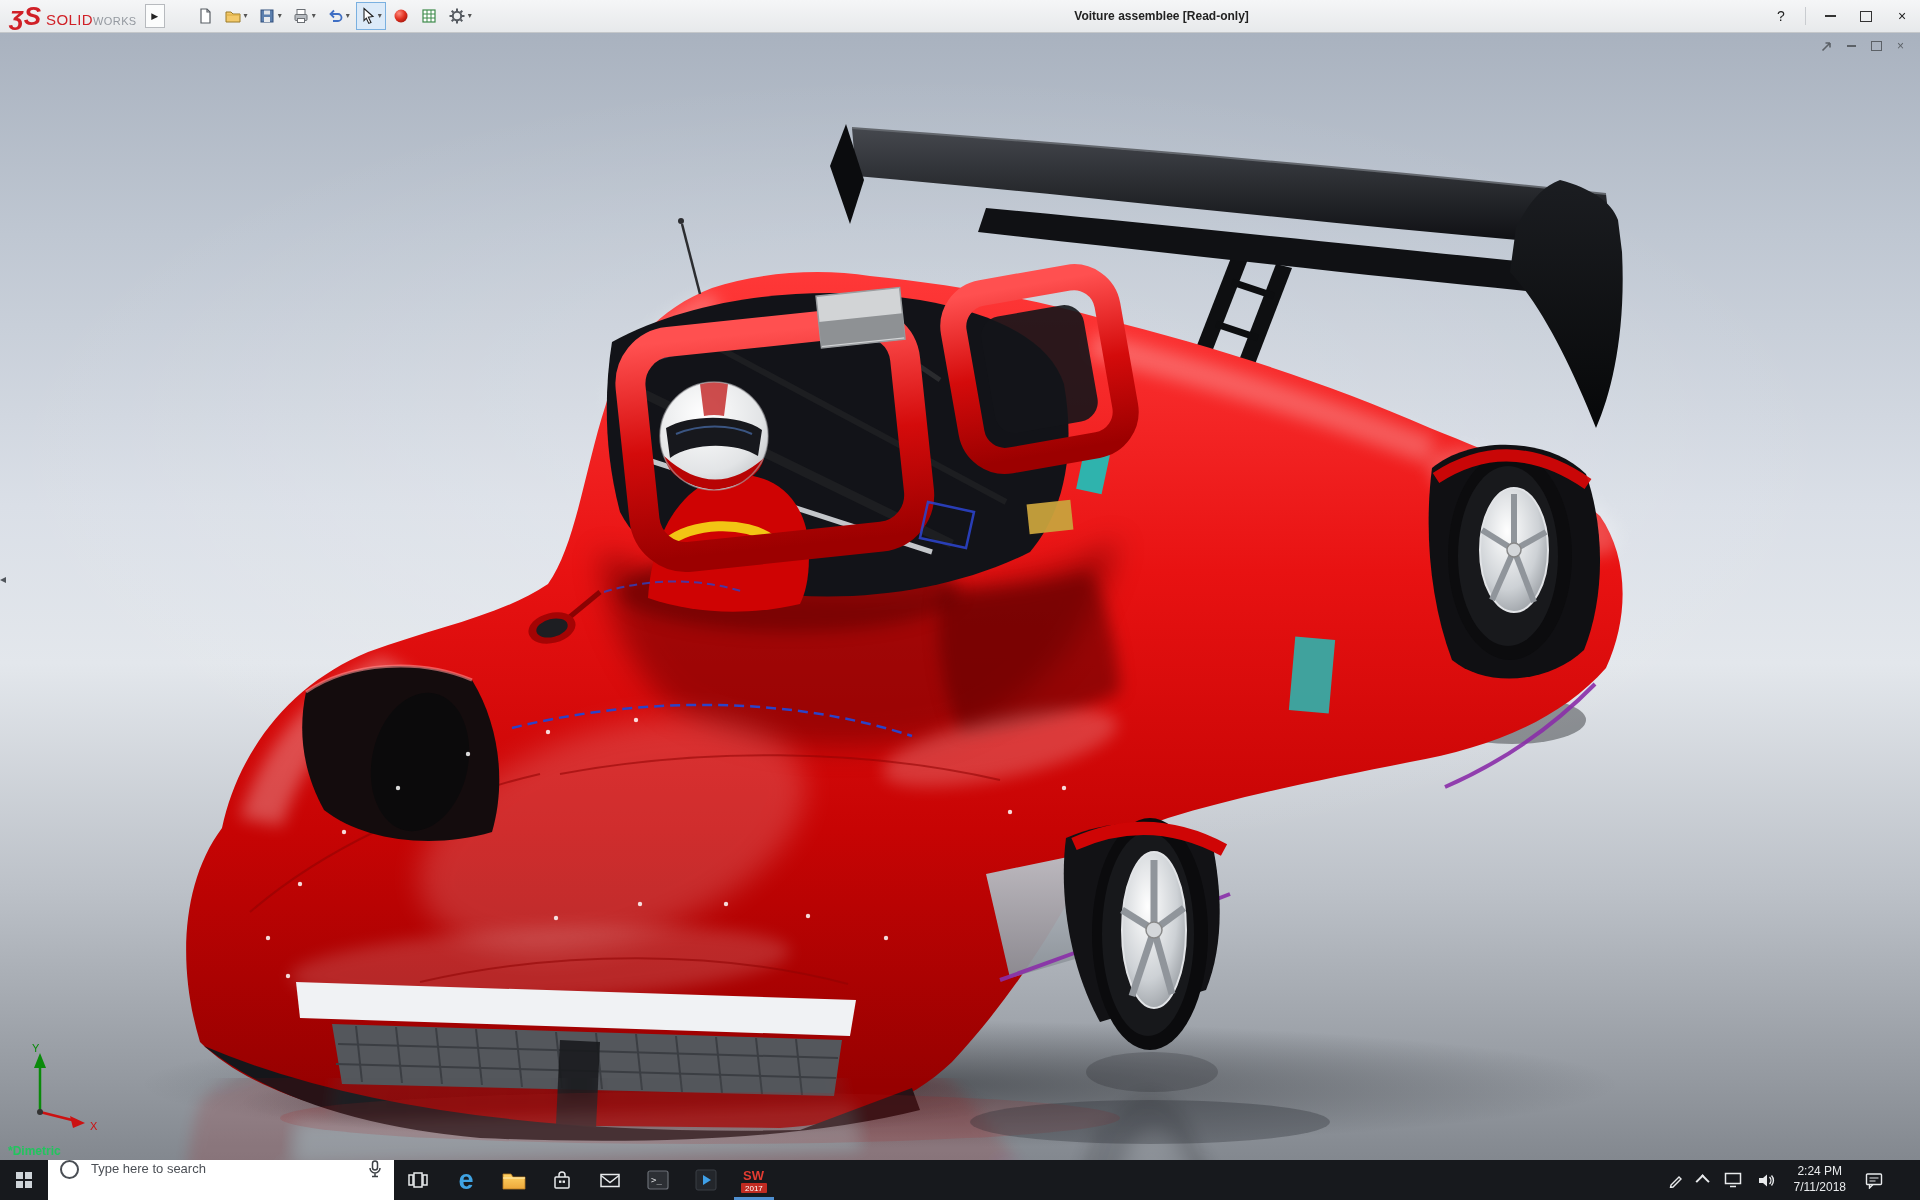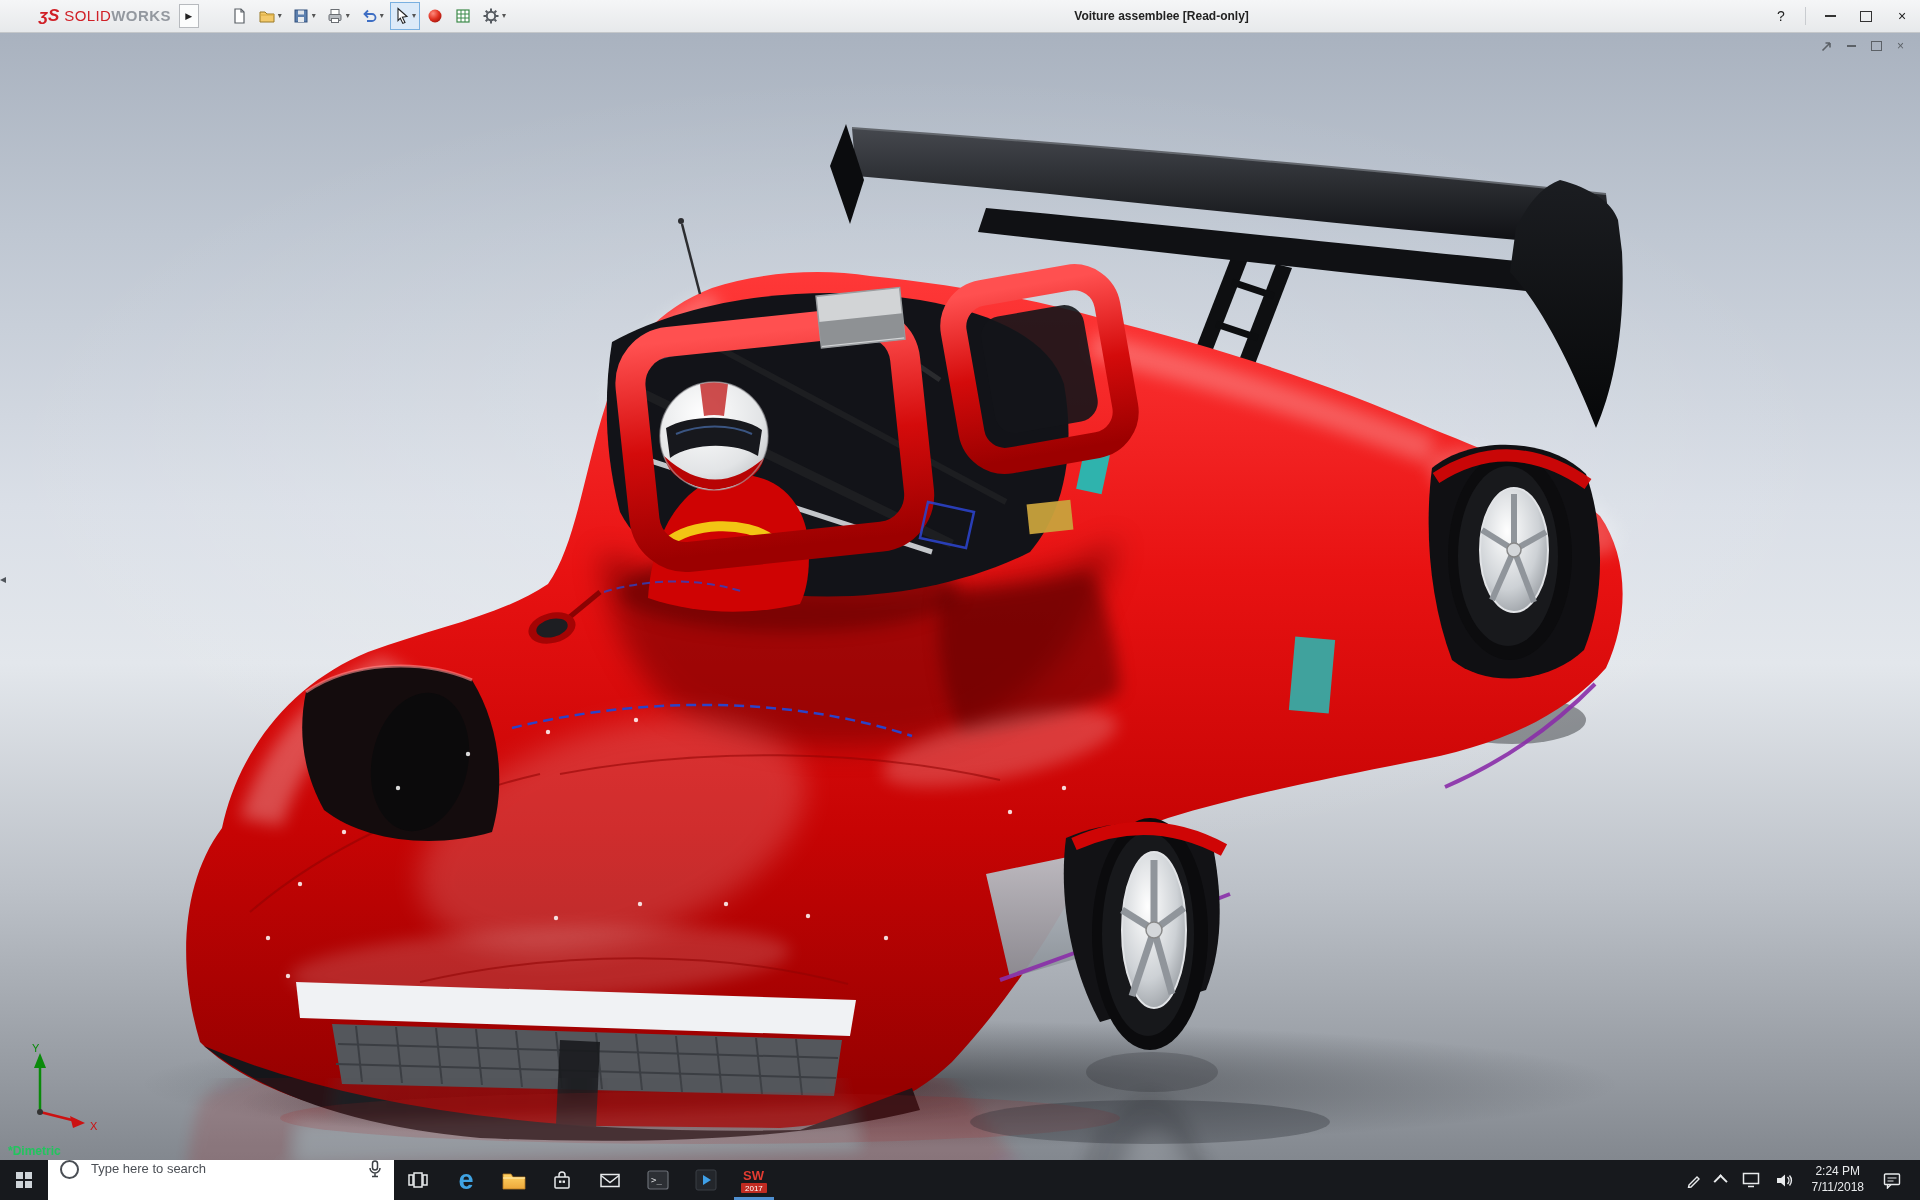--- a/index.html
+++ b/index.html
@@ -2,23 +2,23 @@
 <html><head>
 <meta charset="utf-8">
 <style>
   html,body{margin:0;padding:0;width:1920px;height:1200px;overflow:hidden;
     font-family:"Liberation Sans",sans-serif;background:#000;-webkit-font-smoothing:antialiased;}
   
   .titlebar{position:fixed;top:0;left:0;width:1920px;height:32px;z-index:30;
     background:linear-gradient(#f5f6f7,#e7e9eb);border-bottom:1px solid #c4c7ca;
     display:flex;align-items:center;}
   .logo{display:flex;align-items:baseline;padding:0 6px 0 10px;cursor:default;}
-  .logo-mark{color:#d02027;font-weight:bold;font-style:italic;font-size:17px;margin-right:5px;margin-left:29px;}
+  .logo-mark{color:#d02027;font-weight:bold;font-style:italic;font-size:26px;margin-right:5px;}
   .logo-solid{color:#d02027;font-weight:normal;font-size:15px;letter-spacing:.4px;}
-  .logo-works{color:#93989f;font-weight:bold;font-size:15px;letter-spacing:.4px;}
+  .logo-works{color:#93989f;font-weight:normal;font-size:11px;letter-spacing:.4px;}
   .expand-btn{width:18px;height:22px;border:1px solid #b7babe;background:#fbfcfc;color:#222;
     font-size:9px;display:flex;align-items:center;justify-content:center;margin-left:2px;}
   .toolbar{display:flex;align-items:center;margin-left:26px;height:32px;}
   .tb-btn{display:flex;align-items:center;height:26px;padding:0 3px;margin:0 1px;border:1px solid transparent;}
   .tb-btn.active{border:1px solid #7ab0e0;background:#dceaf8;}
   .tb-btn svg{display:block;}
   .caret{font-size:8px;color:#555;margin-left:2px;line-height:1;}
   .tb-title{position:absolute;left:60.5%;transform:translateX(-50%);top:0;line-height:32px;
     font-size:12px;color:#222;white-space:nowrap;font-weight:bold;}
   .win-ctrls{margin-left:auto;display:flex;align-items:center;height:32px;}
@@ -46,21 +46,21 @@
   .winlogo span{background:#cfd4d9;}
   .search-box{width:346px;background:#ffffff;display:flex;align-items:flex-start;}
   .cortana-ring{width:15px;height:15px;border:2px solid #4a4e54;border-radius:50%;margin:0 10px 0 12px;flex:none;}
   .search-box input{flex:1;border:none;outline:none;background:transparent;font-size:13px;color:#222;
     font-family:"Liberation Sans",sans-serif;}
   .search-box input::placeholder{color:#4b4f55;opacity:1;}
   .mic{margin:0 12px;flex:none;}
   .tb-app{width:48px;display:flex;align-items:center;justify-content:center;position:relative;}
   .edge-e{font-size:27px;font-weight:bold;color:#3fa3e3;line-height:1;}
   .run-ind{position:absolute;bottom:0;left:4px;right:4px;height:3px;background:#4f8fd0;}
-  .tray{margin-left:auto;display:flex;align-items:center;gap:7px;padding-right:2px;}
+  .tray{margin-left:auto;display:flex;align-items:center;gap:7px;padding-right:20px;}
   .tray-btn{display:flex;align-items:center;justify-content:center;padding:0 4px;height:40px;}
   .chev{width:8px;height:8px;border-top:2px solid #e8eaec;border-left:2px solid #e8eaec;
     transform:rotate(45deg) translateY(2px);}
   .clock{color:#e8eaec;font-size:12px;line-height:1.3;text-align:center;padding:0 8px;}
   .show-desktop{width:5px;border-left:1px solid #3b3e44;}
   .sw-tile text{font-family:"Liberation Sans",sans-serif;}
   .term-txt{font-family:"DejaVu Sans Mono",monospace;}
 </style>
 </head>
 <body>

